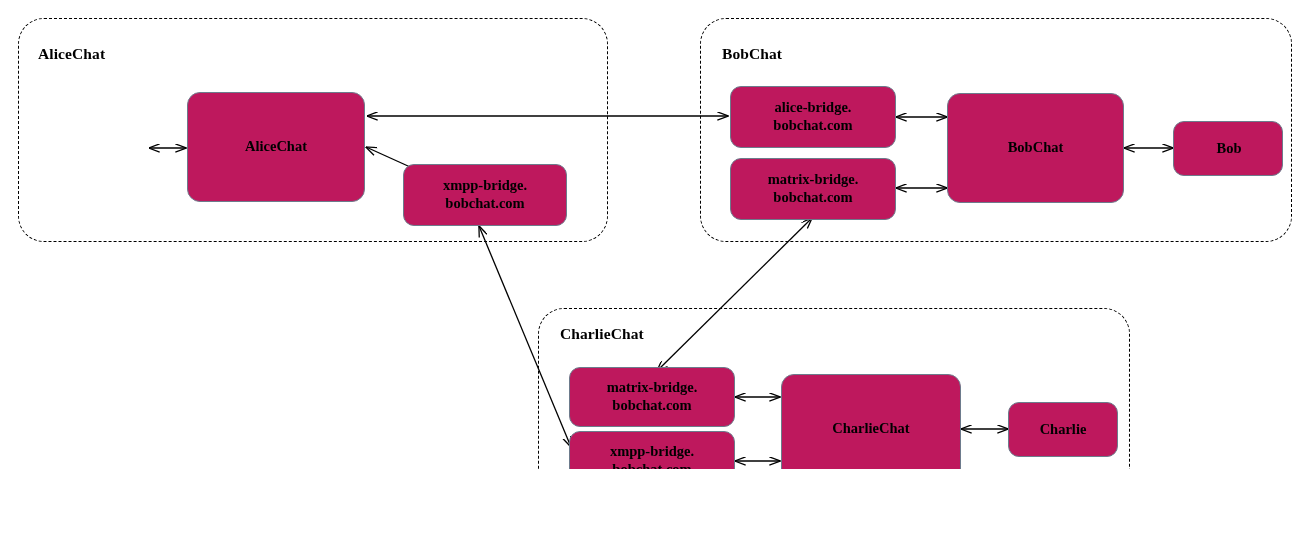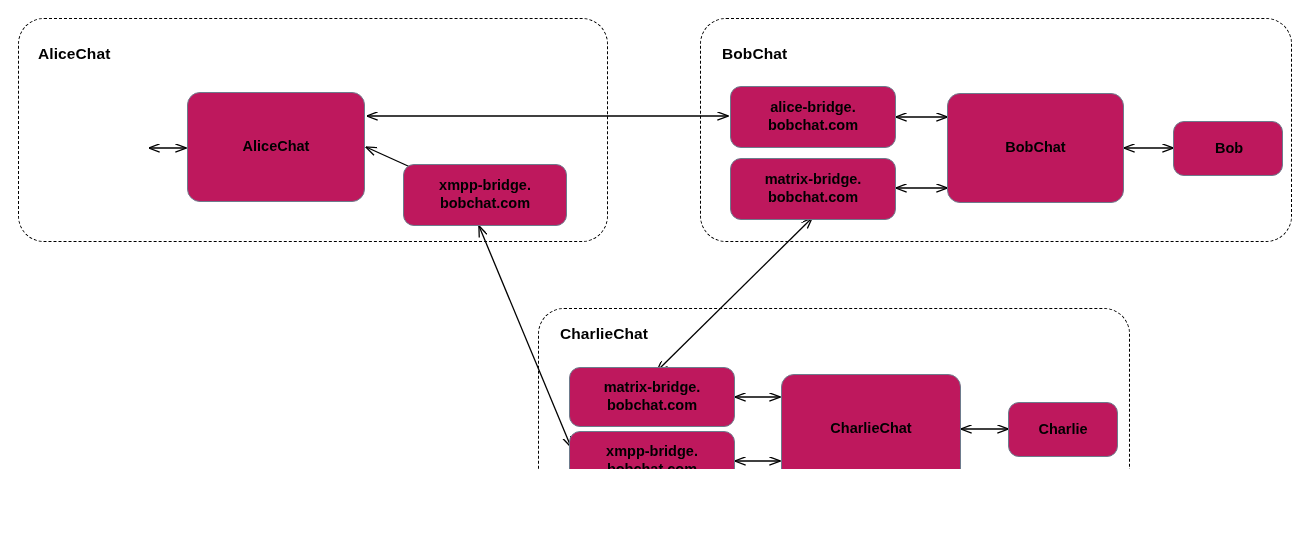--- a/index.html
+++ b/index.html
@@ -7,21 +7,21 @@
     margin: 0;
     padding: 0;
     background: #ffffff;
   }
   #stage {
     position: relative;
     width: 1310px;
     height: 469px;
     background: #ffffff;
     overflow: hidden;
-    font-family: Liberation Sans, sans-serif;
+    font-family: Liberation Serif, serif;
   }
   #edges {
     position: absolute;
     left: 0;
     top: 0;
     width: 1310px;
     height: 557px;
     pointer-events: none;
   }
   .container-group {

